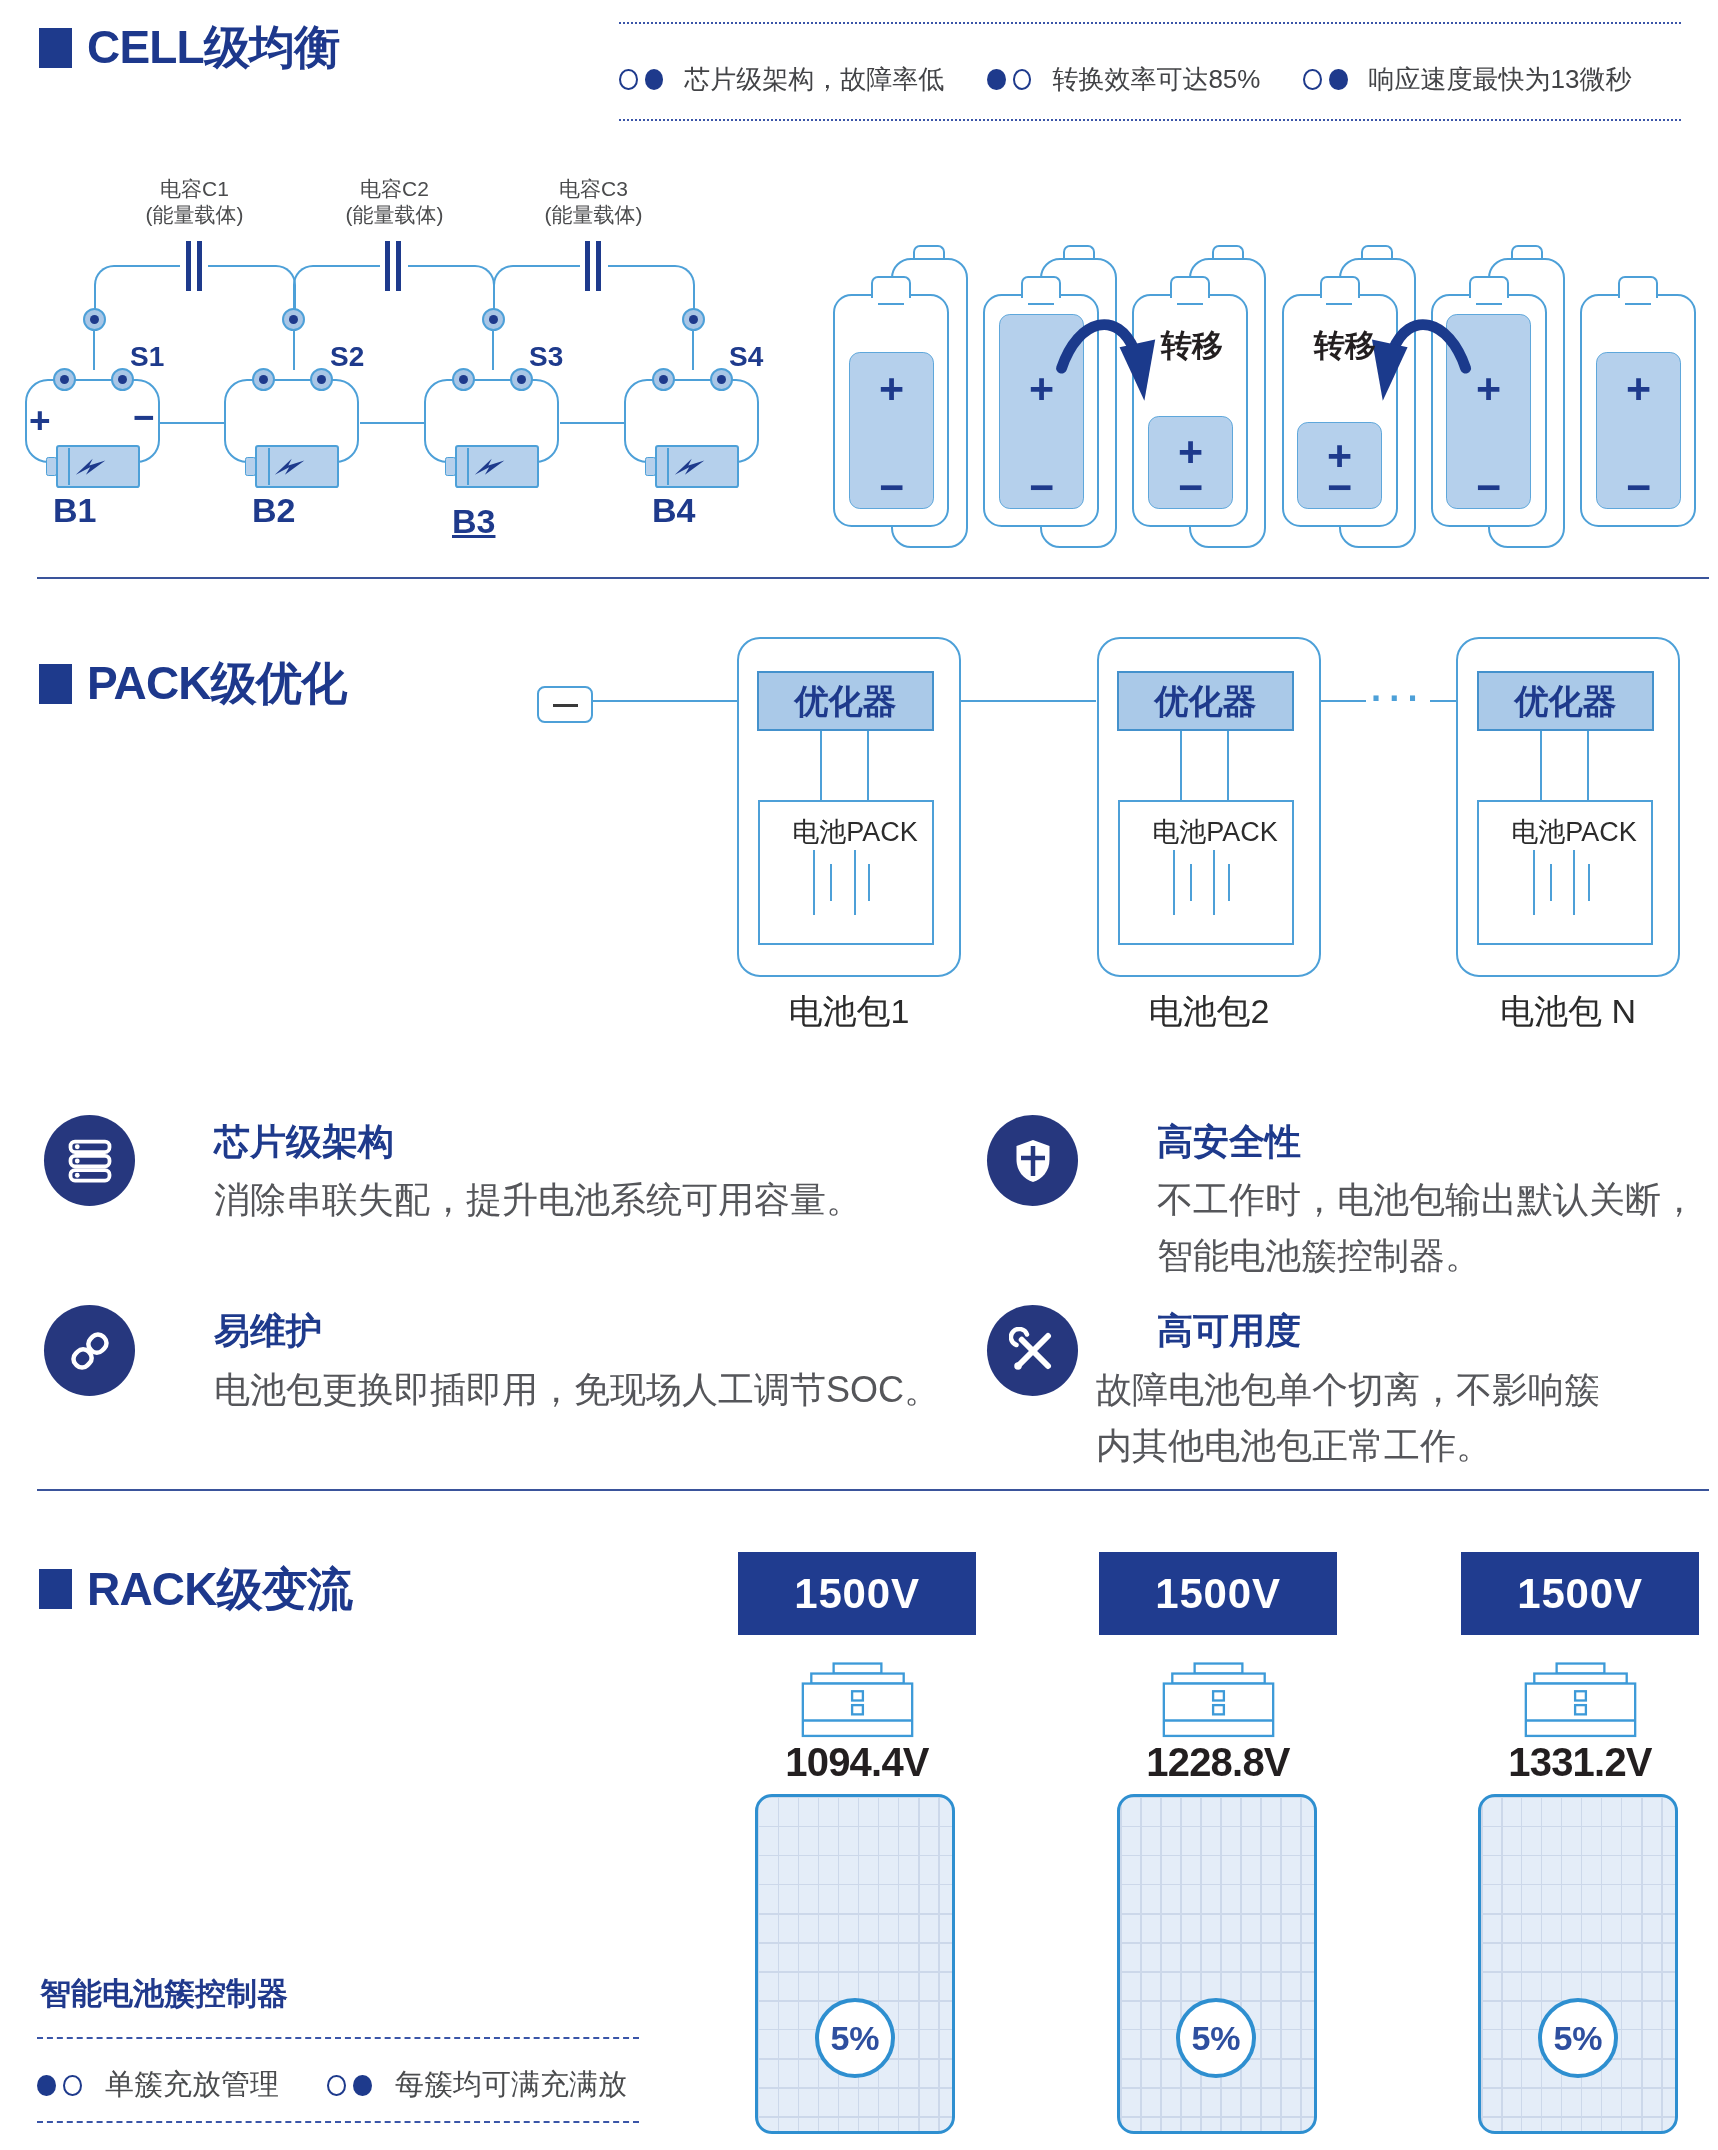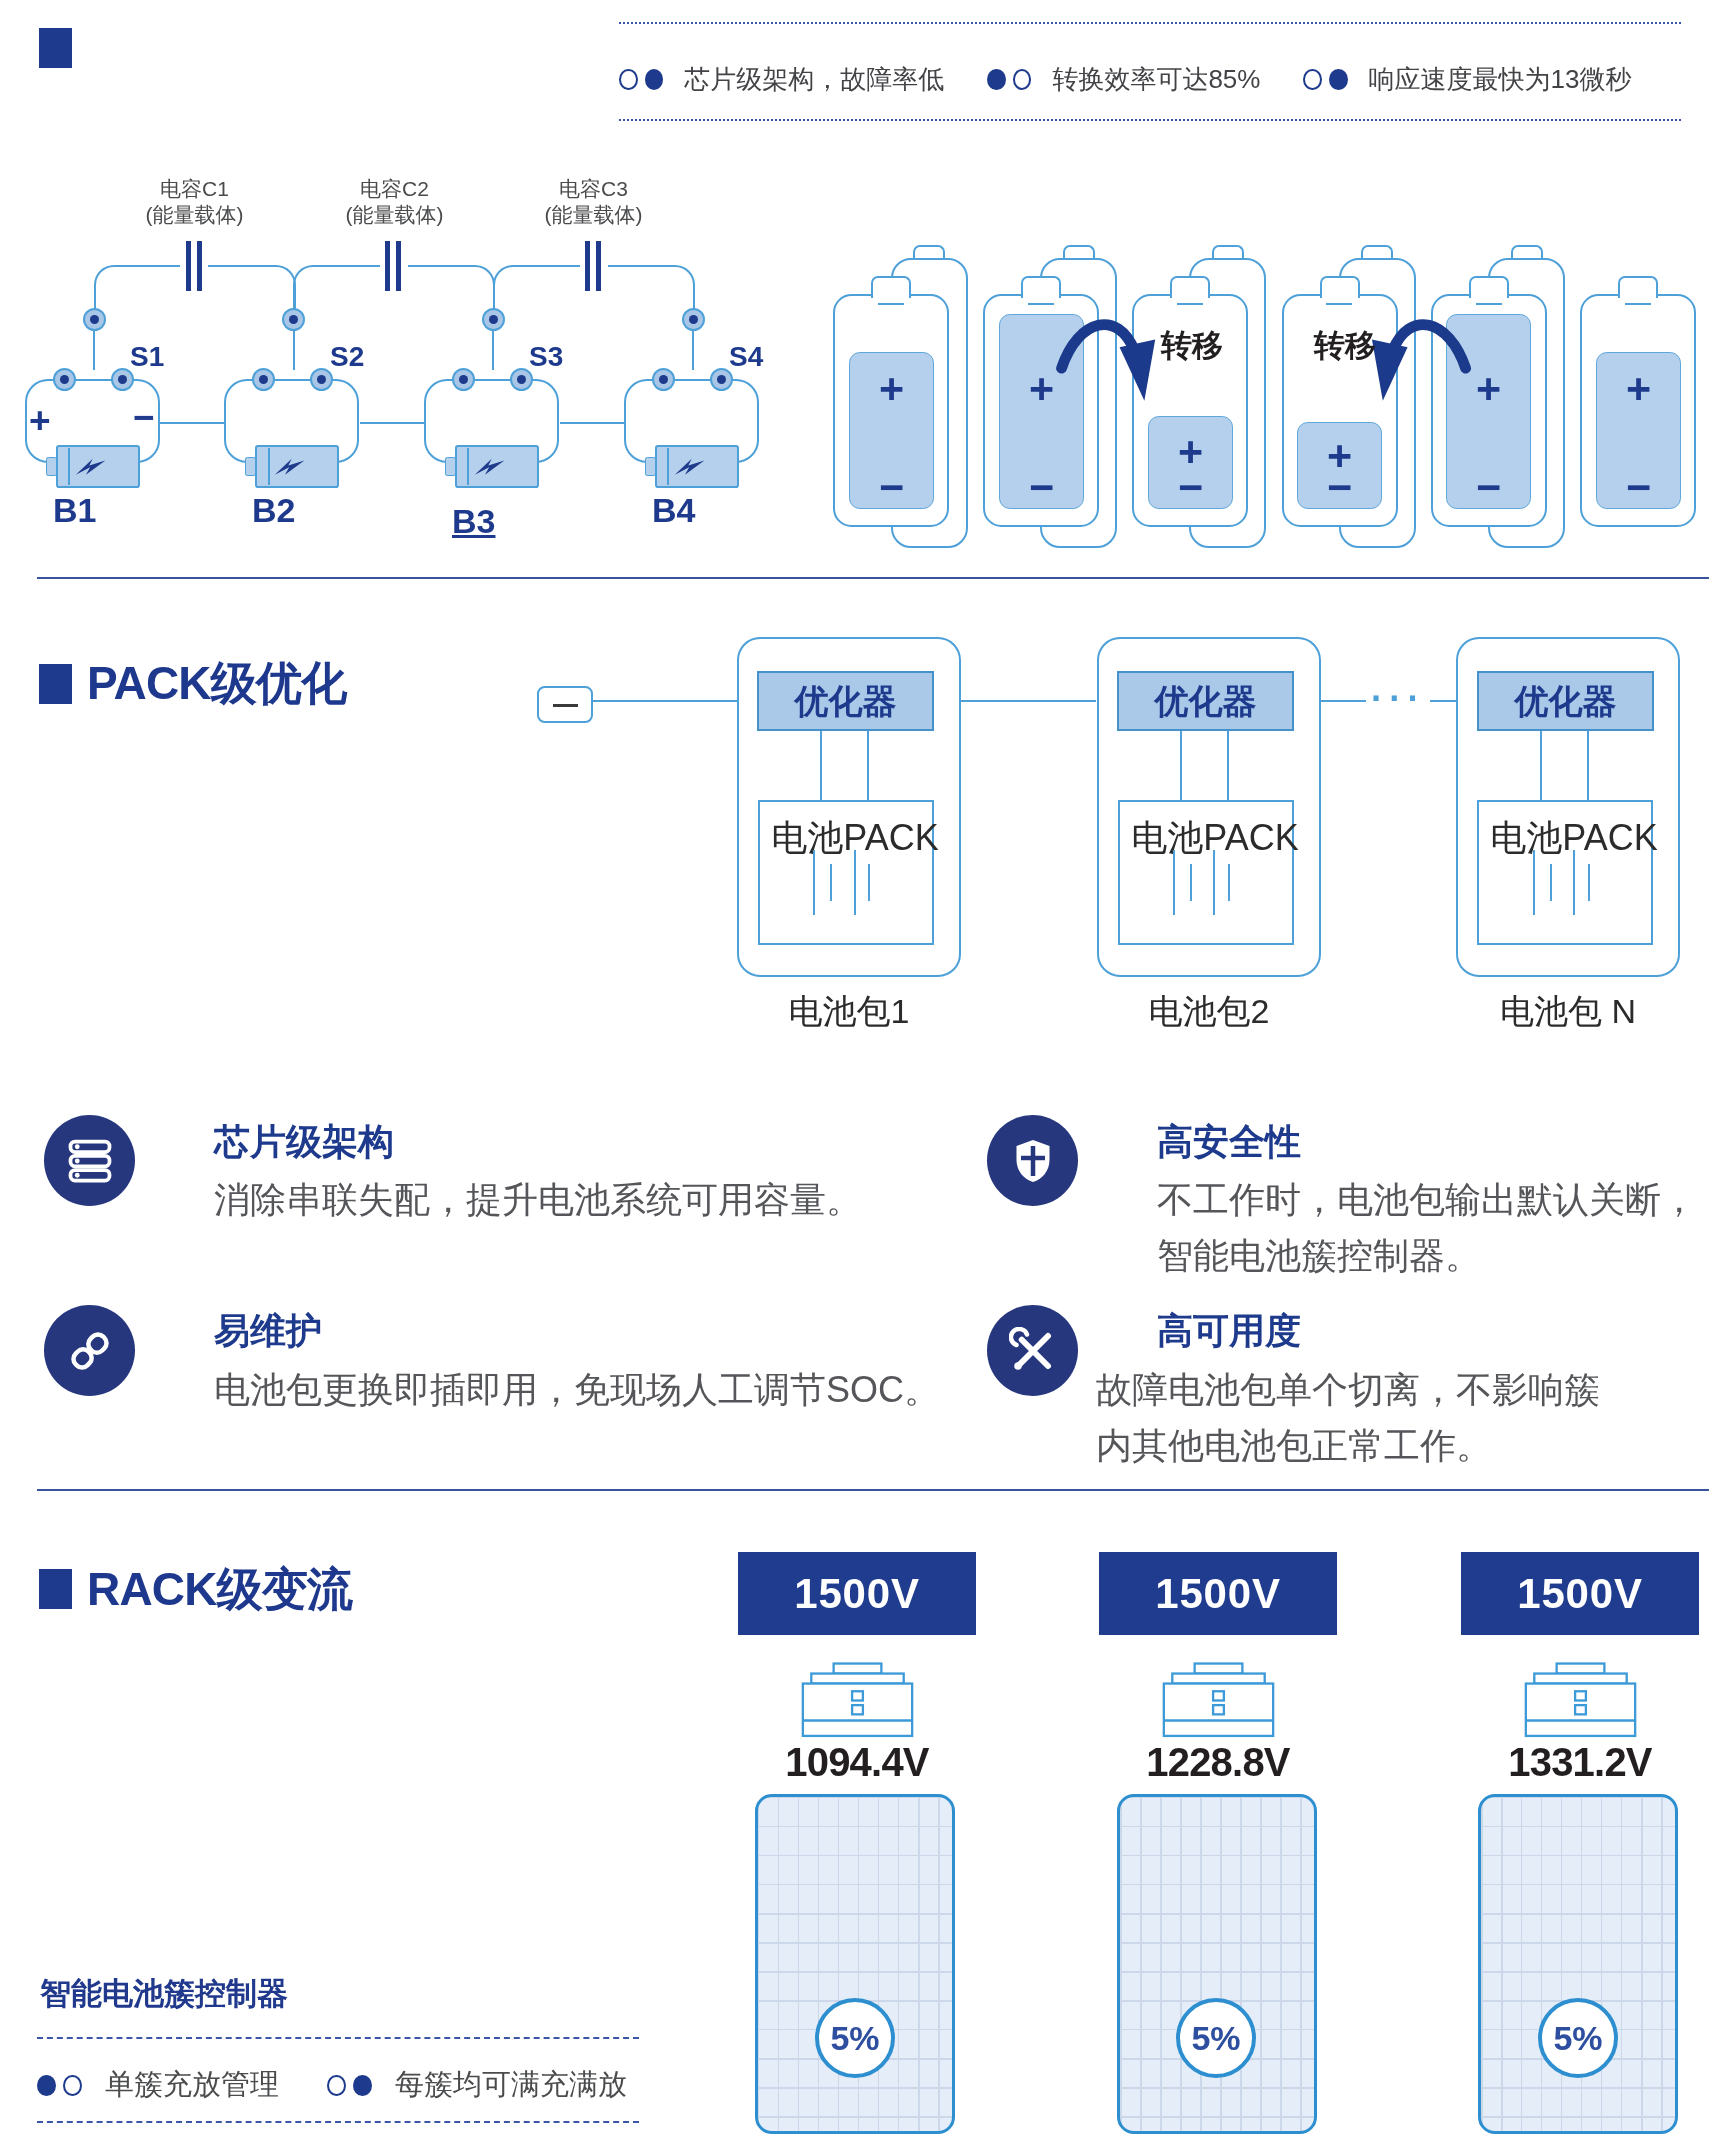--- a/index.html
+++ b/index.html
@@ -44,21 +44,21 @@
   .battcap{position:absolute;width:40px;height:22.4px;border:2.3px solid var(--lb);border-bottom:none;border-radius:7px 7px 0 0;box-sizing:border-box;background:#fff;}
   .battdash{position:absolute;width:26px;height:2.3px;background:var(--lb);}
   .bfill{position:absolute;width:85px;background:var(--lbfill);border:1.5px solid #5ea7db;border-radius:10.8px;box-sizing:border-box;}
   .fpm{position:absolute;width:85px;text-align:center;font-size:43px;font-weight:700;color:var(--navy);line-height:1;}
   .transfer{position:absolute;font-size:31px;font-weight:800;color:var(--ink);}
   
   .group{position:absolute;width:224px;height:340px;border:2.3px solid var(--lb);border-radius:23px;box-sizing:border-box;background:#fff;}
   .opt{position:absolute;width:177px;height:60px;background:var(--optfill);border:2.3px solid #4491cc;box-sizing:border-box;
        text-align:center;line-height:56px;font-size:34px;font-weight:600;color:var(--navy);}
   .packbox{position:absolute;width:176px;height:145px;border:2.3px solid var(--lb);box-sizing:border-box;background:#fff;}
-  .packtxt{position:absolute;width:194px;text-align:center;font-size:36px;color:#2b2b2b;}
+  .packtxt{position:absolute;width:194px;text-align:center;font-size:27px;color:#2b2b2b;}
   .packline{position:absolute;width:2.3px;background:var(--lb);}
   .glabel{position:absolute;width:224px;text-align:center;font-size:34px;color:#2b2b2b;}
   .minusnode{position:absolute;width:56px;height:37px;border:2.3px solid var(--lb);border-radius:7.7px;box-sizing:border-box;background:#fff;}
   .minusbar{position:absolute;left:14px;top:15.5px;width:25px;height:3.9px;background:#3a3a3a;}
   .dots3{position:absolute;font-size:36px;font-weight:700;color:var(--lb);letter-spacing:6.2px;}
   
   .feat-ic{position:absolute;width:91px;height:91px;border-radius:50%;background:var(--navy2);display:flex;align-items:center;justify-content:center;}
   .ftitle{position:absolute;font-size:36px;font-weight:700;color:var(--navy);white-space:nowrap;}
   .fbody{position:absolute;font-size:36px;color:var(--body);line-height:1.55;}
   
@@ -74,20 +74,21 @@
   .ctrl{position:absolute;font-size:31px;font-weight:600;color:#20398c;white-space:nowrap;}
   .smallrow{position:absolute;display:flex;align-items:center;}
   .smalltext{font-size:29px;color:var(--gray);margin-left:15.5px;white-space:nowrap;}
 </style>
 </head>
 <body>
 
 <div id="canvas">
 
   <div class="sq" style="left:39px;top:28px;"></div>
+  <div class="h1" style="left:87px;top:17px;">CELL级均衡</div>
 
   <div class="dotted" style="left:619px;top:21.7px;width:1062px;"></div>
   <div class="bullet-row" style="left:619px;top:62px;width:1062px;gap:43px;">
     <div class="bullet-item">
       <span class="dot outline"></span>
       <span class="dot filled"></span>
       <span class="bullet-text">芯片级架构，故障率低</span>
     </div>
     <div class="bullet-item">
       <span class="dot filled"></span>

